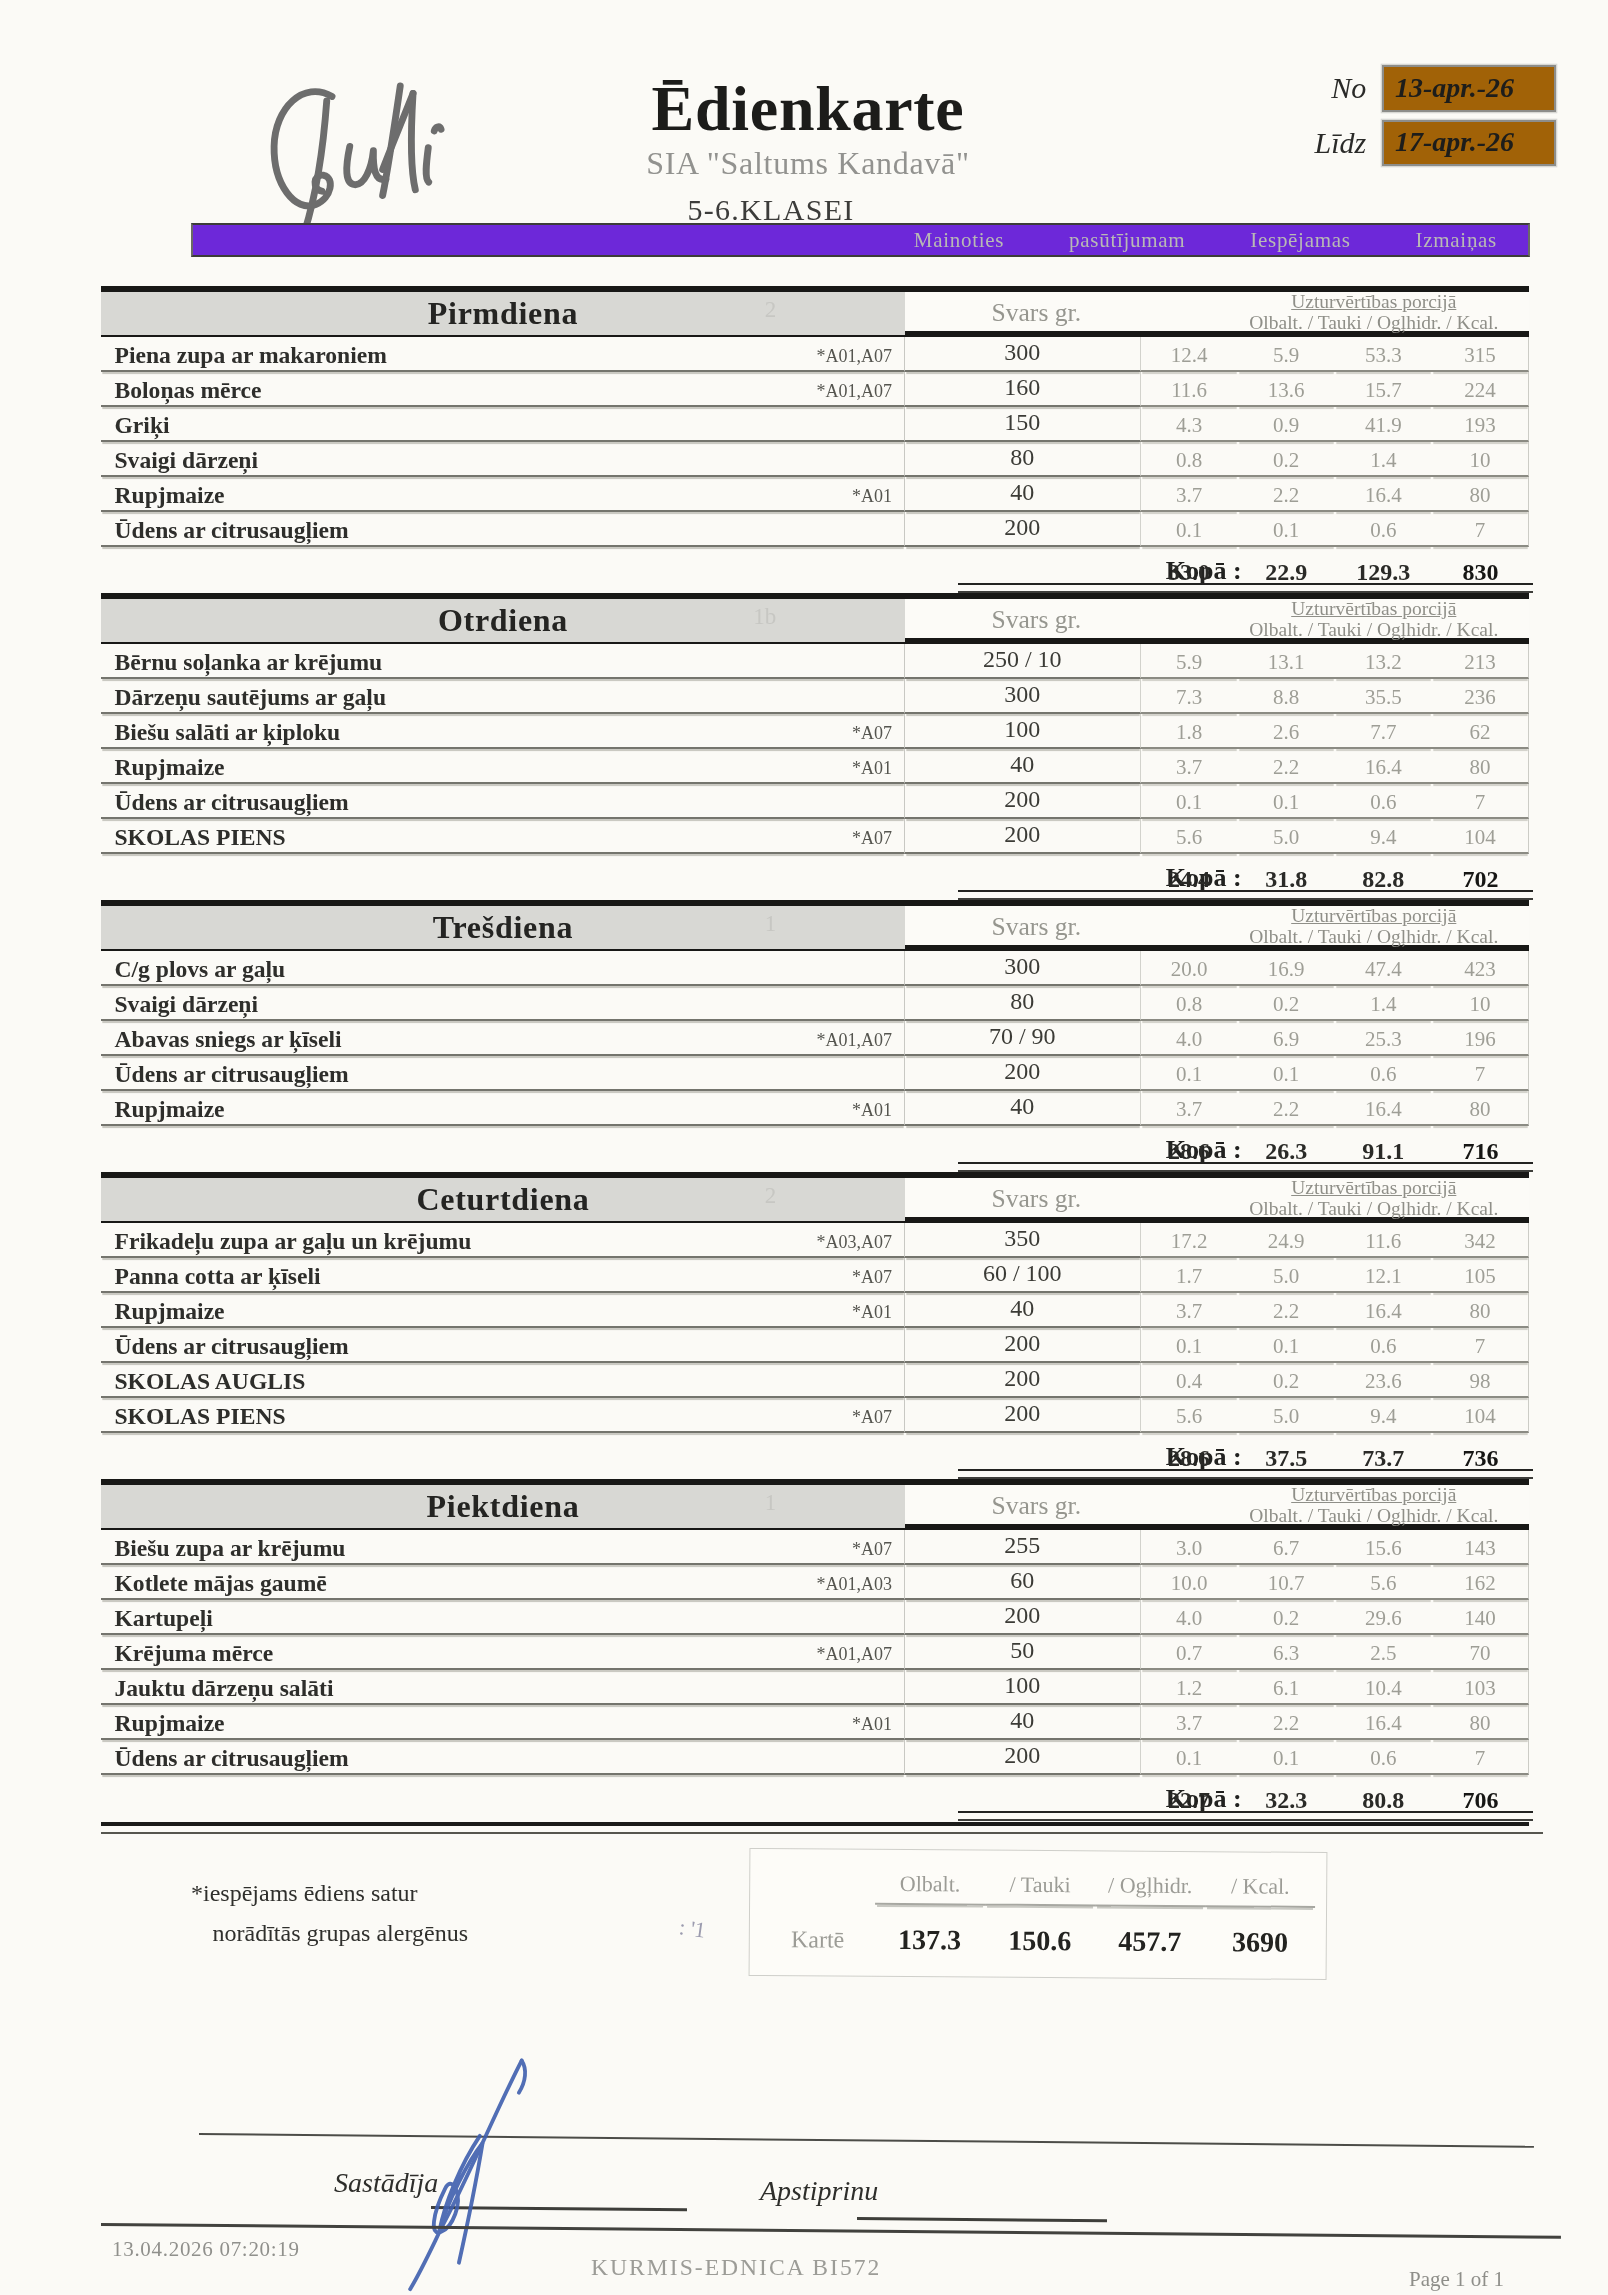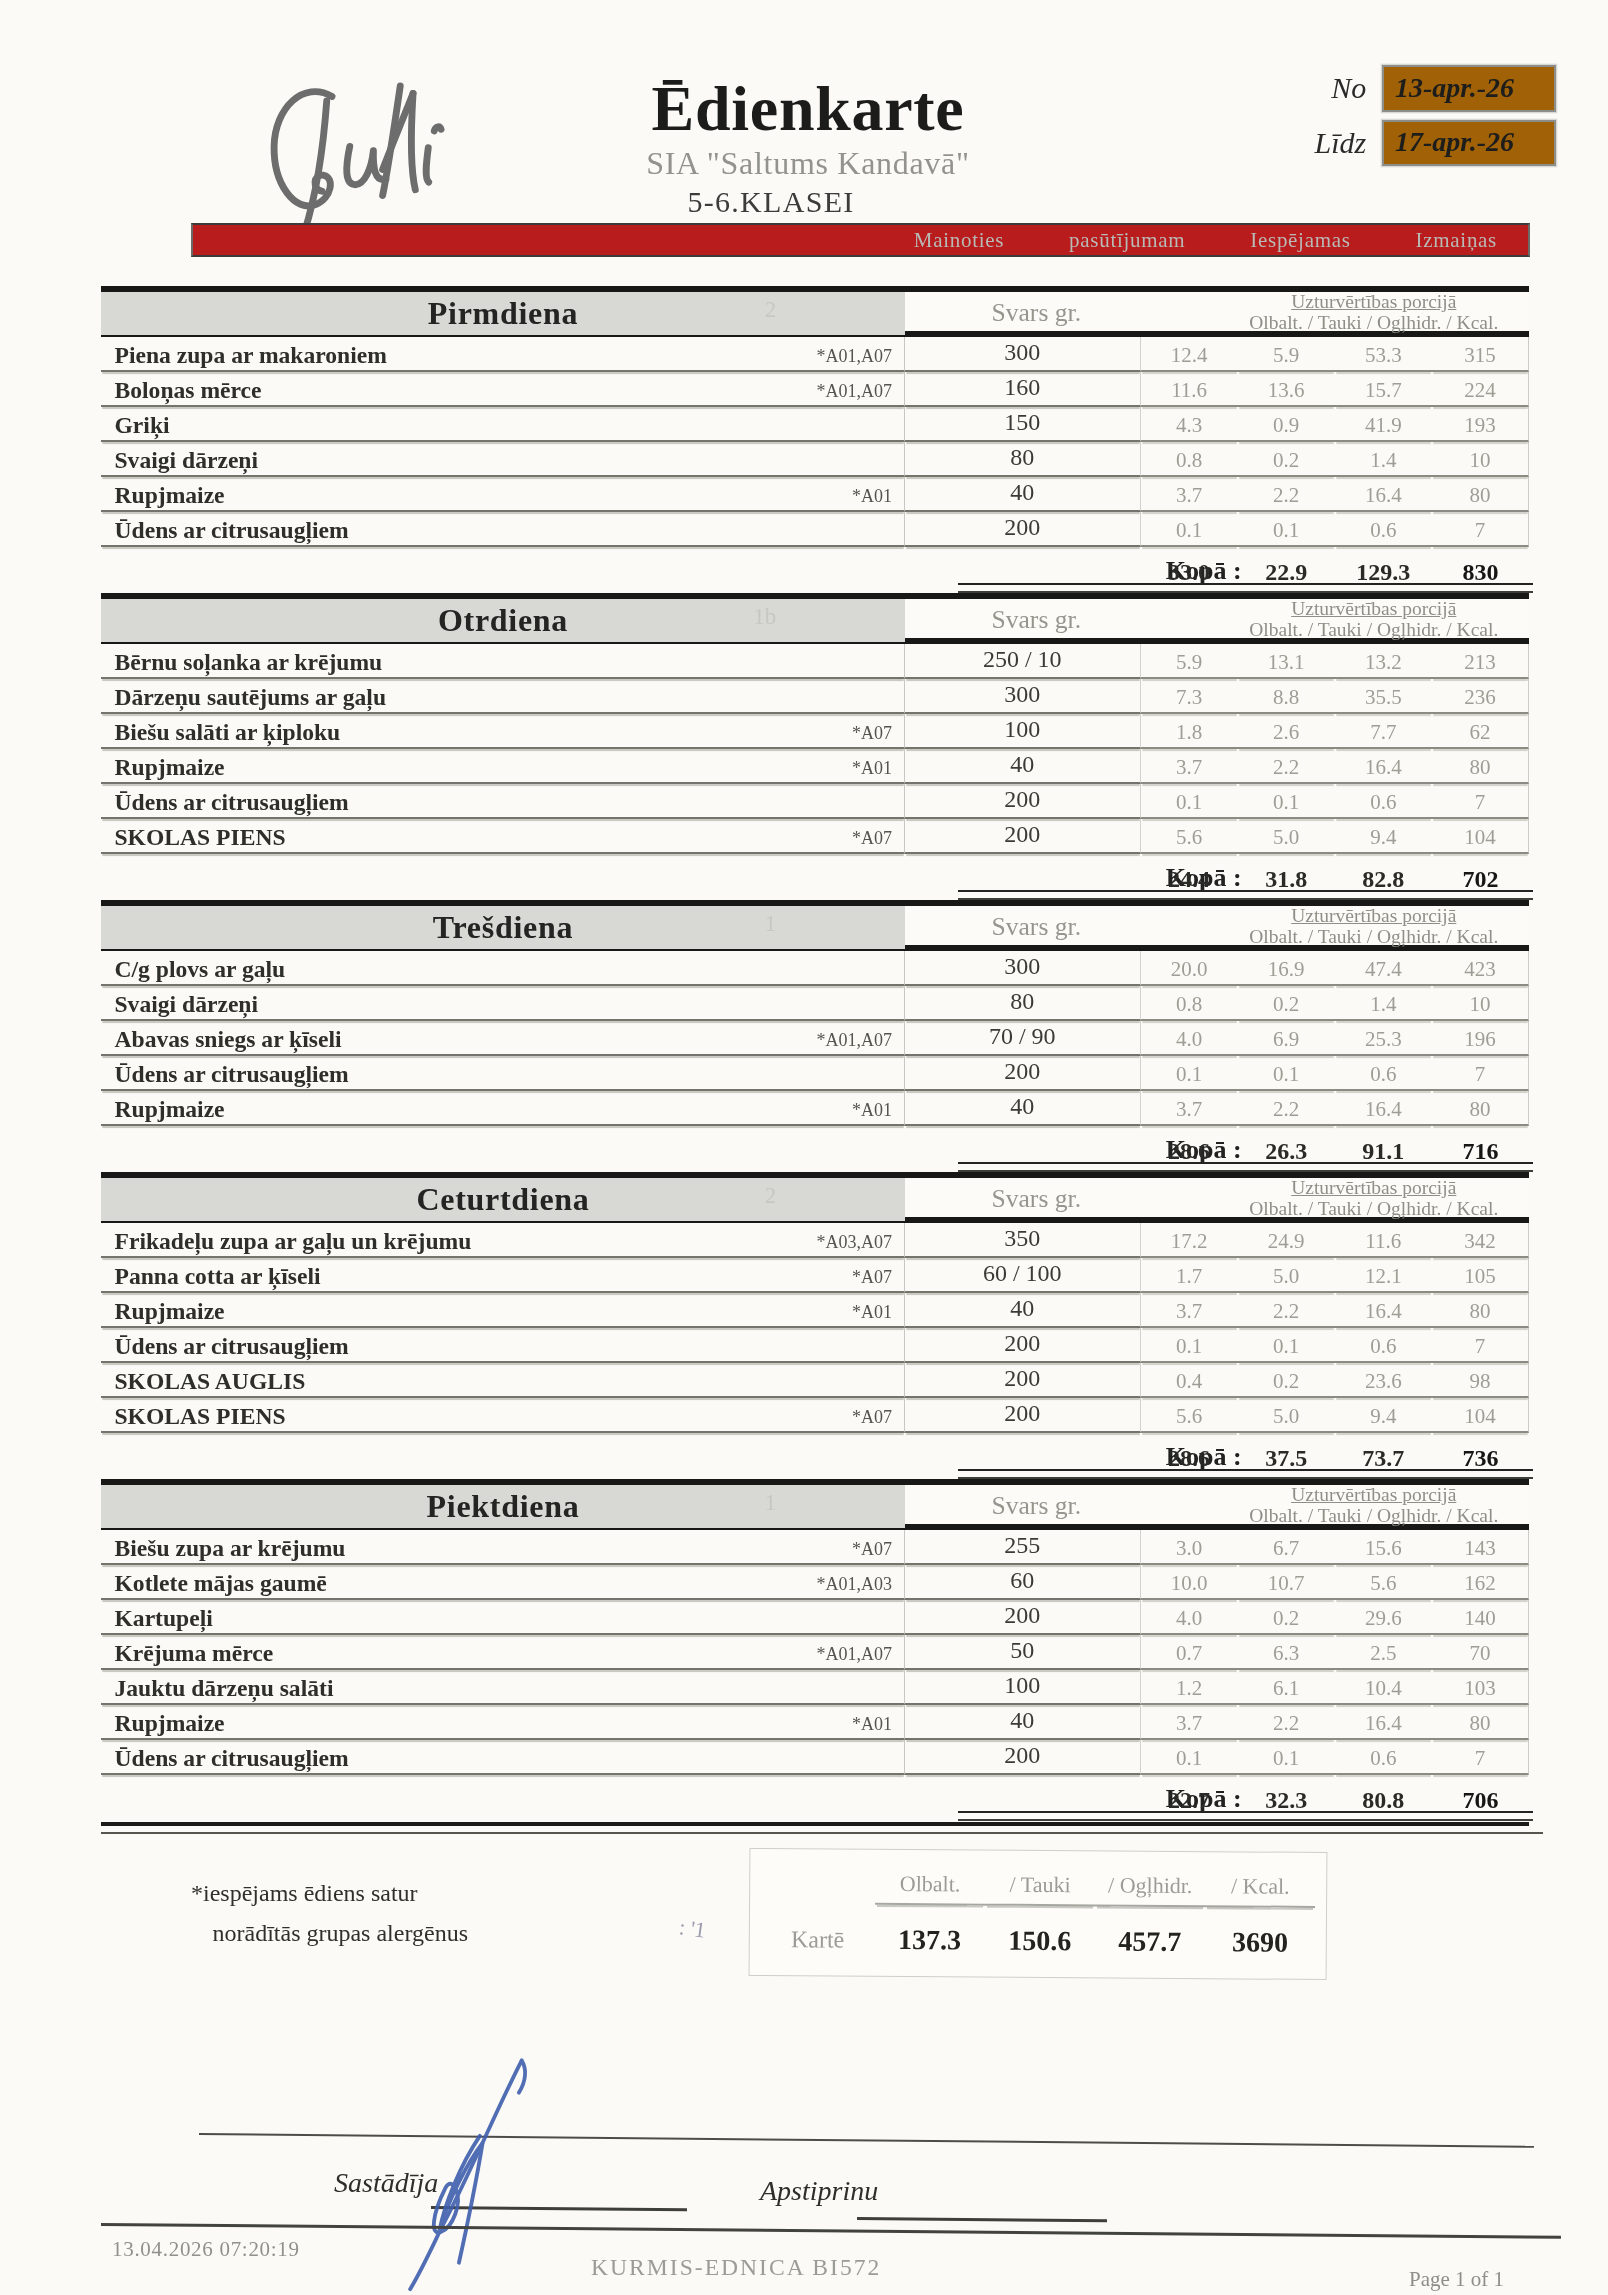--- a/index.html
+++ b/index.html
@@ -11,34 +11,34 @@
     color:#222;
     overflow:hidden;
   }
   .page{position:absolute;inset:0;border-radius:10px;}
 
   
   .logo{position:absolute;left:257px;top:74px;width:222px;height:158px;transform:rotate(-3deg);}
   .title-block{position:absolute;left:559px;top:75px;width:498px;text-align:center;}
   .doc-title{margin:0;font-size:64px;font-weight:700;color:#1c1c1a;letter-spacing:0.7px;line-height:1.05;}
   .doc-subtitle{margin-top:2.7px;font-size:32px;color:#92928f;letter-spacing:0.7px;}
-  .doc-audience{margin-top:3px;font-size:30px;color:#3c3c3a;letter-spacing:1.3px;transform:translateX(-37px);}
+  .doc-audience{margin-top:11px;font-size:30px;color:#3c3c3a;letter-spacing:1.3px;transform:translateX(-37px);}
   .date-block{position:absolute;right:53px;top:65px;}
   .date-row{display:flex;align-items:center;justify-content:flex-end;gap:16px;margin-bottom:8px;font-style:italic;}
   .date-label{font-size:30px;color:#2a2a28;}
   .date-box{
     width:159px;padding:4.7px 0 6px 10.8px;
     border:2px solid #8d8d8a;box-shadow:0 0 0 1.3px #d8d8d4;
     background:#a16207;font-weight:700;font-size:28px;color:#1d1d1b;
   }
 
   
   .ghost-strip{
     position:absolute;left:191px;top:223px;width:1339px;height:34px;
-    background:#b91c1c;border:2px solid #3c3c3a;border-left-color:#6a6a66;border-right-color:#6a6a66;
+    background:#6d28d9;border:2px solid #3c3c3a;border-left-color:#6a6a66;border-right-color:#6a6a66;
     display:flex;align-items:center;justify-content:flex-end;gap:65px;
     padding-right:31px;box-sizing:border-box;
   }
   .ghost-word{font-size:21px;color:#b9b9b5;letter-spacing:0.7px;}
 
   
   .menu{position:absolute;left:101px;top:286px;width:1428px;}
   .day{width:100%;}
   .day-band{
     border-top:6.7px solid #18181六;border-top:6.7px solid #181816;border-bottom:6px solid #181816;

